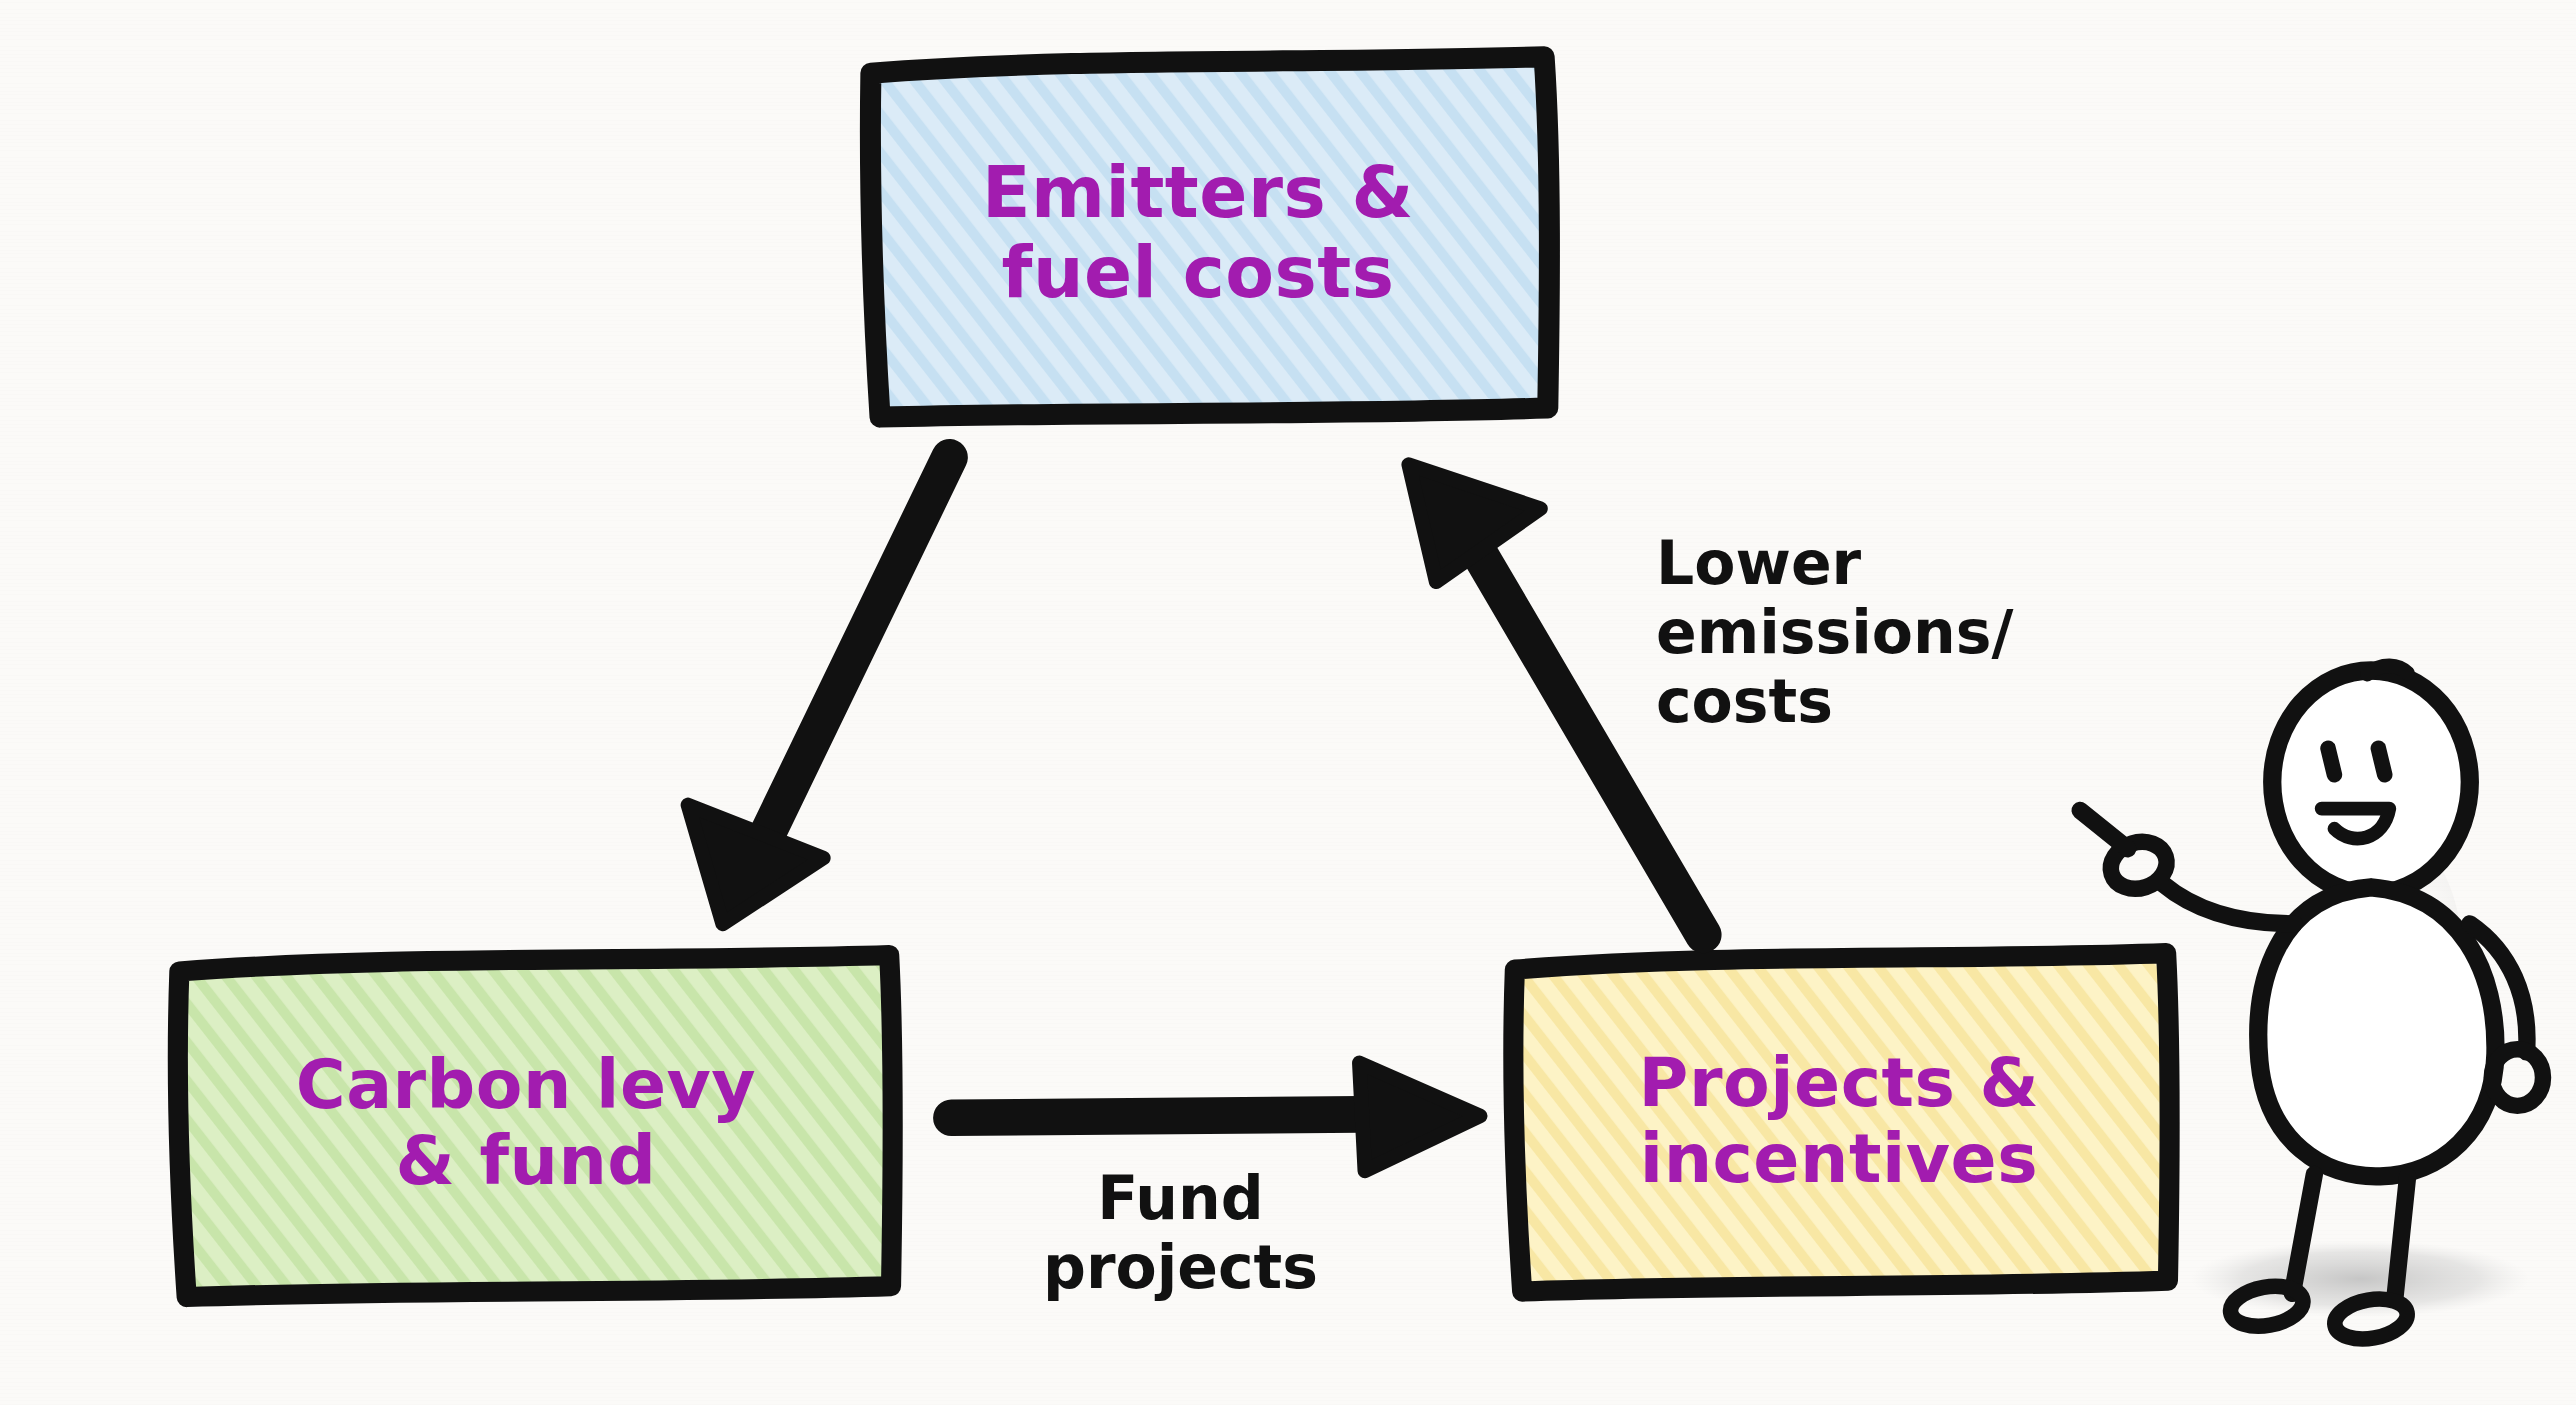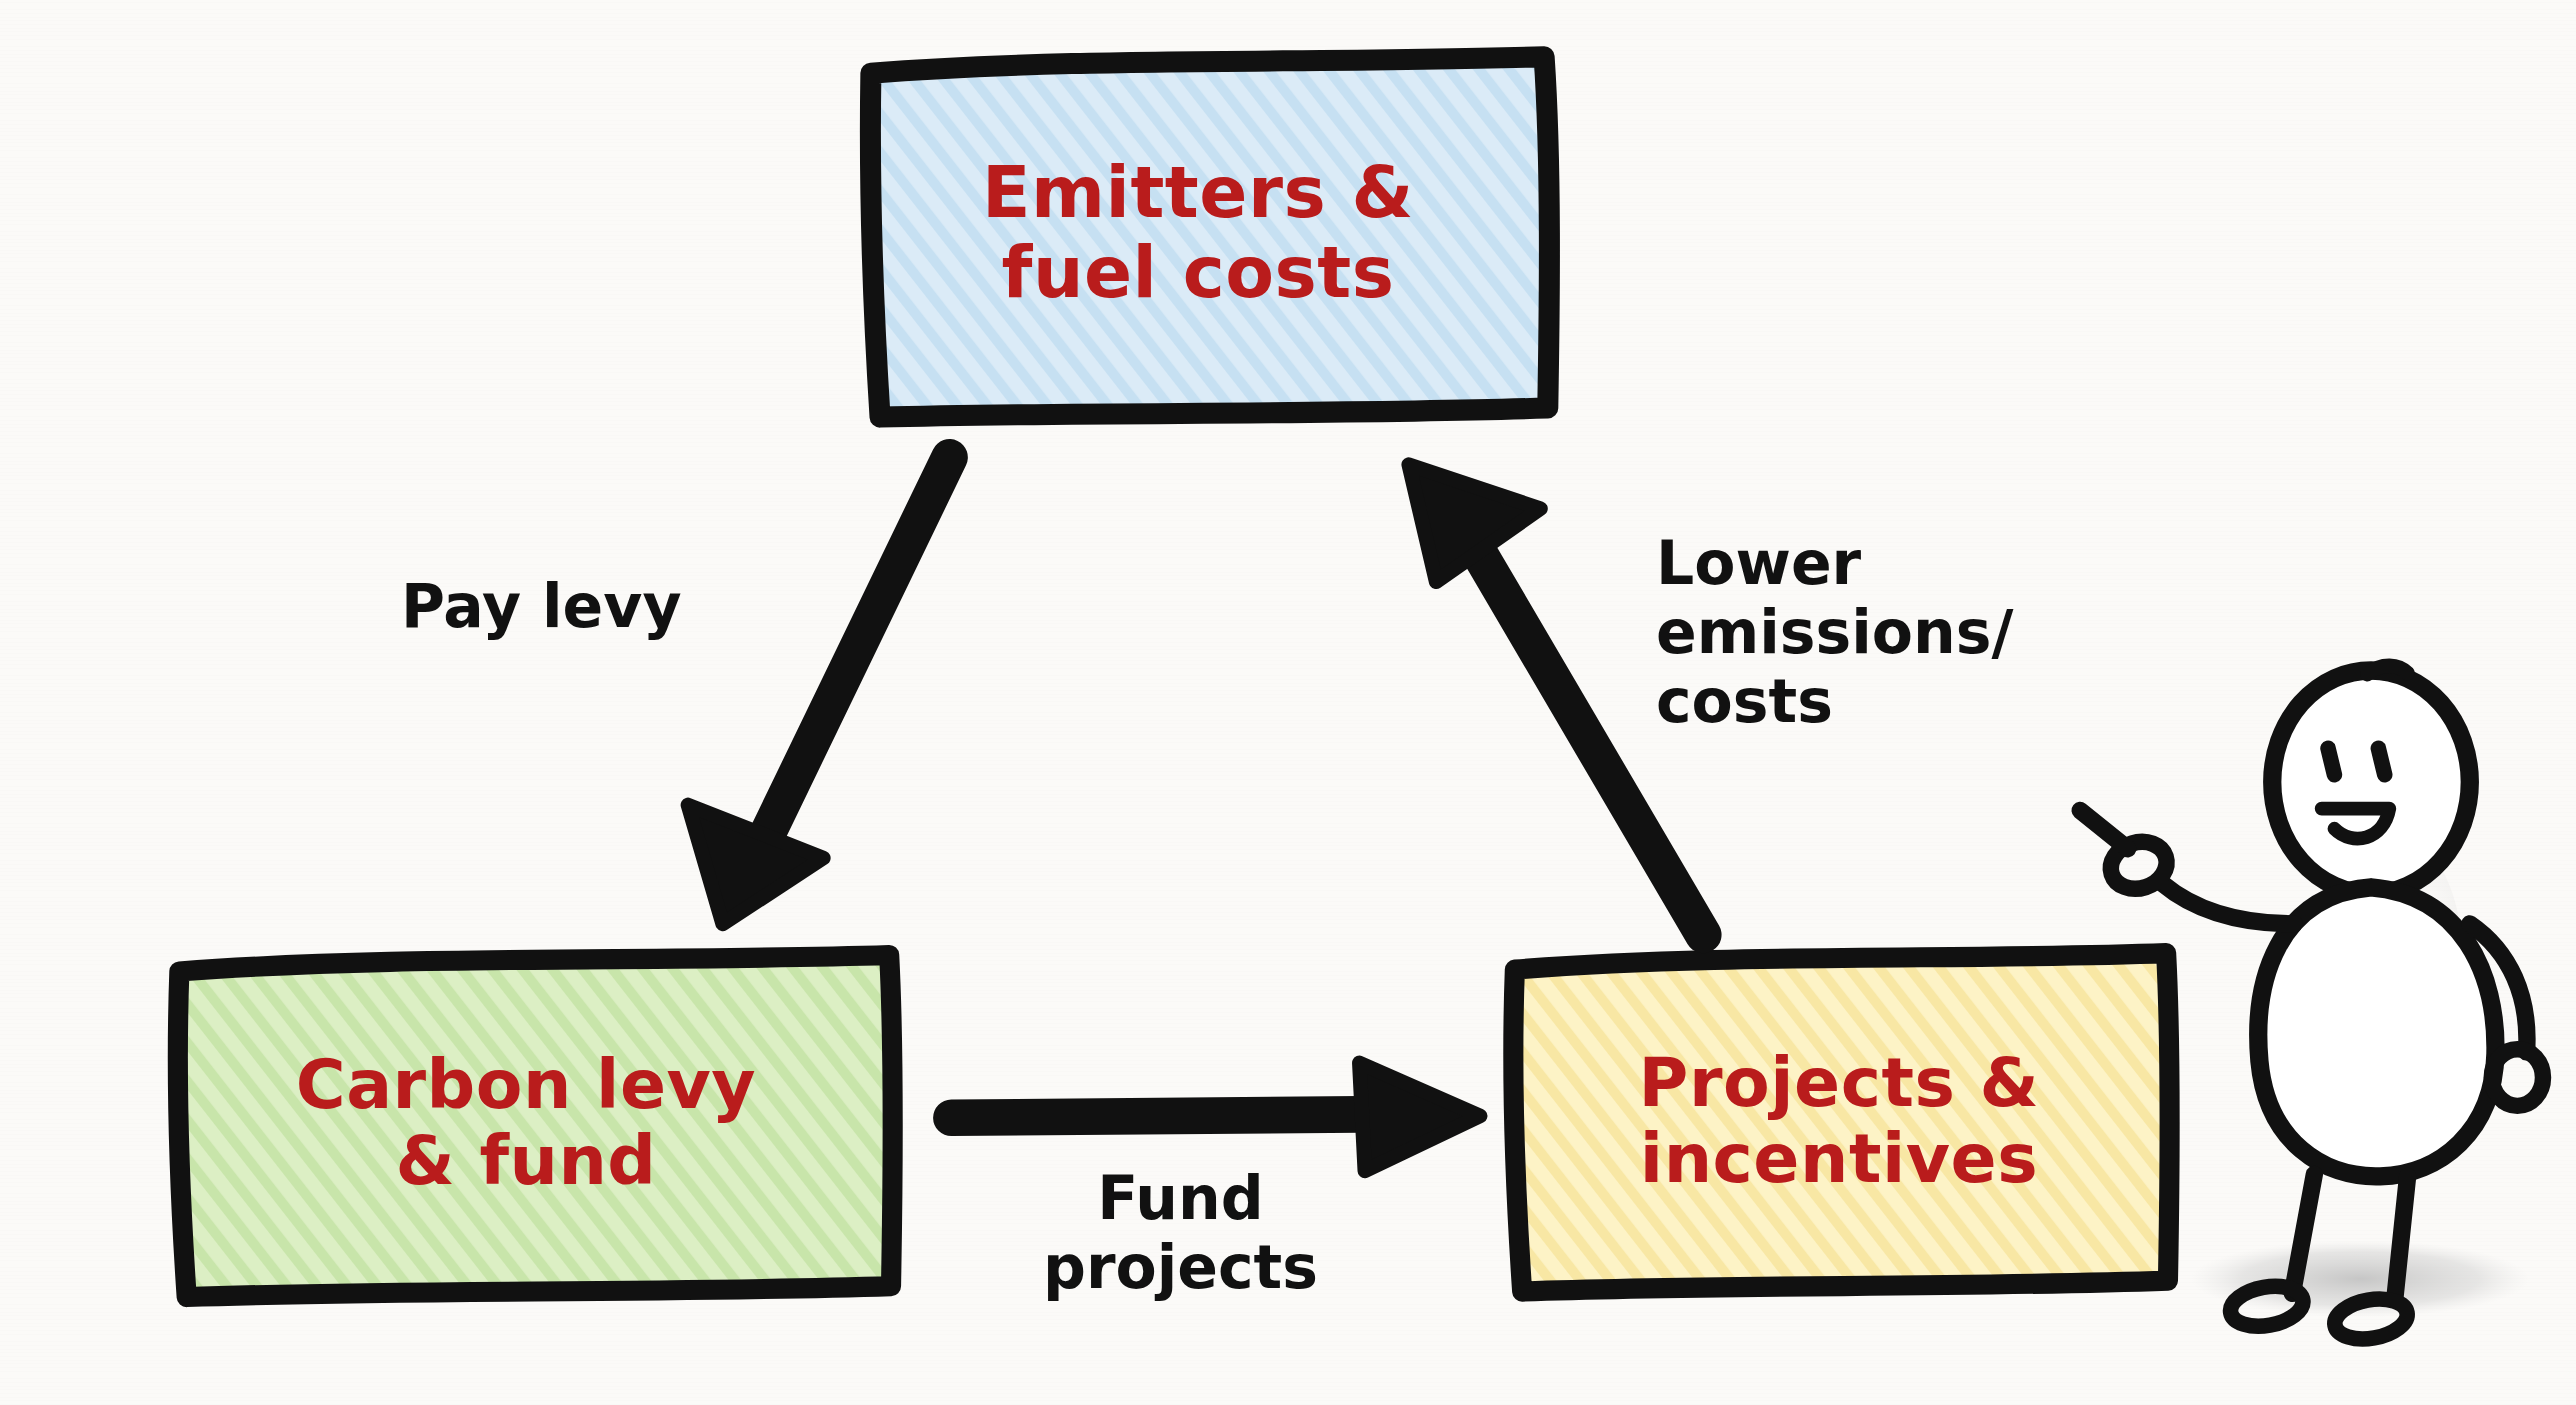--- a/index.html
+++ b/index.html
@@ -30,21 +30,21 @@
     width: 2576px;
     height: 1405px;
   }
   .node-label {
     position: absolute;
     display: flex;
     flex-direction: column;
     align-items: center;
     justify-content: center;
     text-align: center;
-    color: #b91c1c;
+    color: #a21caf;
     font-family: "DejaVu Sans", sans-serif;
     font-weight: 700;
     letter-spacing: 0.5px;
     line-height: 1.12;
     pointer-events: none;
   }
   .node-label .ln { display: block; white-space: nowrap; }
 
   #label-emitters {
     left: 878px; top: 64px; width: 640px; height: 338px;
@@ -199,23 +199,20 @@
   <div class="node-label" id="label-projects">
     <span class="ln">Projects &amp;</span>
     <span class="ln">incentives</span>
   </div>
 
   <div class="node-label" id="label-carbon">
     <span class="ln">Carbon levy</span>
     <span class="ln">&amp; fund</span>
   </div>
 
-  <div class="edge-label" id="label-pay-levy">
-    <span class="ln">Pay levy</span>
-  </div>
 
   <div class="edge-label" id="label-lower">
     <span class="ln">Lower</span>
     <span class="ln">emissions/</span>
     <span class="ln">costs</span>
   </div>
 
   <div class="edge-label" id="label-fund">
     <span class="ln">Fund</span>
     <span class="ln">projects</span>

